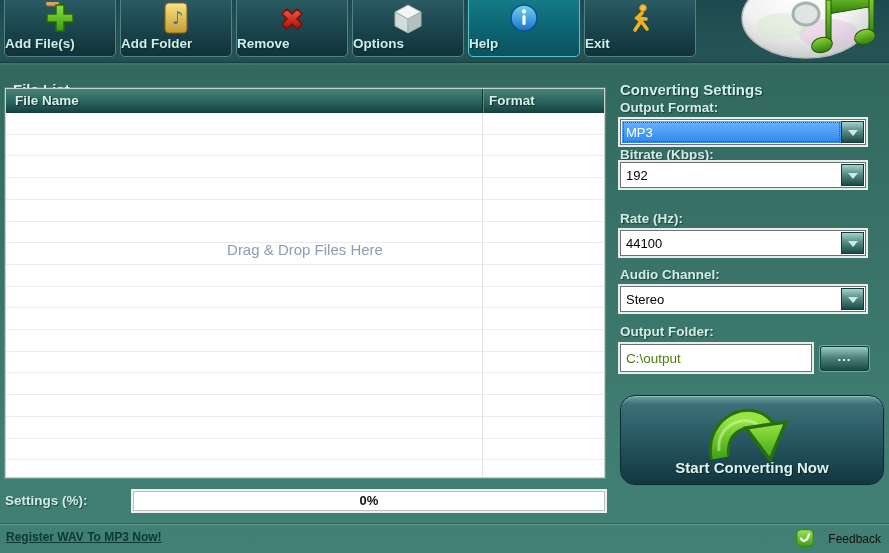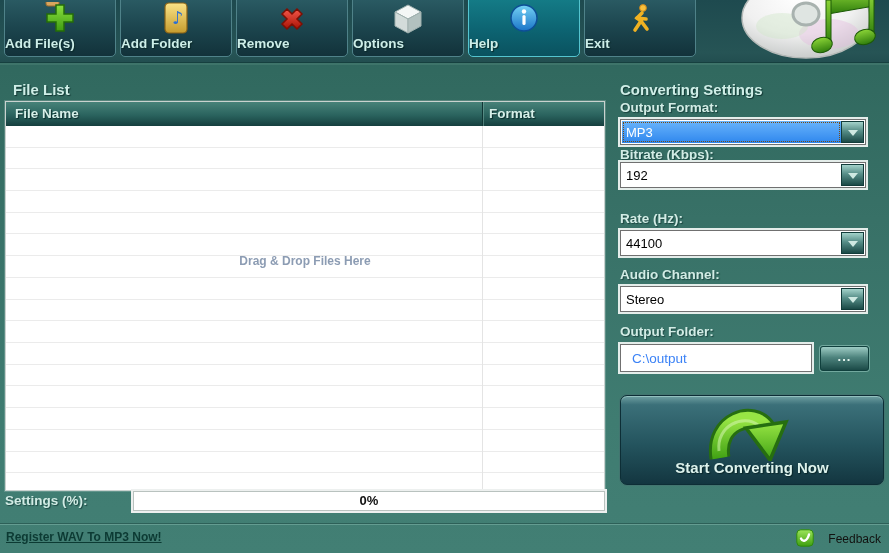--- a/index.html
+++ b/index.html
@@ -17,58 +17,58 @@
   .tb-label{position:absolute;bottom:5px;left:0;width:100%;text-align:left;
     color:#cdeee8;font-weight:bold;font-size:13.5px;text-shadow:1px 1px 1px #0a2a2a;}
   .tb-icon{position:absolute;top:15px;left:50%;transform:translateX(-50%);width:34px;height:34px;}
   .logo{position:absolute;top:-2px;right:3px;width:152px;height:64px;overflow:hidden;}
   
   .section-title{position:absolute;color:#cfeee7;font-weight:bold;font-size:15px;
     text-shadow:1px 1px 1px #123733;margin-top:14px;}
   .fieldlabel{position:absolute;left:620px;color:#d2ece5;font-weight:bold;font-size:13.5px;
     text-shadow:1px 1px 1px rgba(6,40,38,.6);}
   
-  .filelist{position:absolute;left:5px;top:101px;width:600px;height:390px;box-sizing:border-box;
+  .filelist{position:absolute;left:5px;top:88px;width:600px;height:390px;box-sizing:border-box;
     background:#fff;border:1px solid #c9d2cf;box-shadow:0 0 0 1px rgba(255,255,255,.18);}
   .fl-header{position:absolute;top:0;left:0;right:0;height:24px;
     background:linear-gradient(180deg,#478279 0%,#2a635e 55%,#153f3e 100%);
     border-bottom:1px solid #0f3534;color:#d6efe8;font-weight:bold;font-size:13.5px;
     text-shadow:1px 1px 1px #0a2b2a;}
   .fl-col-name{position:absolute;left:9px;top:4px;}
   .fl-col-format{position:absolute;left:483px;top:4px;}
   .fl-hdr-div{position:absolute;left:476px;top:0;bottom:0;width:1px;background:#0f3534;
     box-shadow:1px 0 0 rgba(120,170,160,.55);}
   .fl-body{position:absolute;top:24px;left:0;right:0;bottom:0;
     background:repeating-linear-gradient(180deg,#ffffff 0px,#ffffff 20.7px,#ebebeb 20.7px,#ebebeb 21.7px);}
   .fl-body-div{position:absolute;left:476px;top:0;bottom:0;width:1px;background:#e4e4e4;}
   .drop-hint{position:absolute;top:128px;left:0;width:100%;text-align:center;
-    color:#8c9cb3;font-weight:bold;font-size:12px;}
+    color:#8c9cb3;font-weight:normal;font-size:15px;}
   
   .combo{position:absolute;left:620px;width:246px;height:26px;box-sizing:border-box;
     background:#fff;border:1px solid #707070;box-shadow:0 0 0 2px #e4edea;cursor:pointer;padding-left:10px;}
   .combo-value{position:absolute;left:1px;top:1px;right:24px;bottom:1px;
     font-size:13px;color:#000;padding:4px 0 0 4px;}
   .combo-value.selected{background:linear-gradient(180deg,#69b4fb,#2f87ee);color:#fff;
     outline:1px dotted #7a4a10;outline-offset:-2px;}
   .combo-arrow{position:absolute;top:1px;right:1px;bottom:1px;width:23px;box-sizing:border-box;
     background:linear-gradient(180deg,#a3d2ca 0%,#568d87 45%,#1b4a47 100%);
     border:1px solid #123c3a;cursor:pointer;}
   .combo-arrow::after{content:"";position:absolute;left:50%;top:8px;transform:translateX(-50%);
     border:5px solid transparent;border-top:6px solid #cfe9e2;}
   .folder-field{position:absolute;left:620px;top:344px;width:192px;height:28px;box-sizing:border-box;
     background:#fff;border:1px solid #707070;box-shadow:0 0 0 2px #e4edea;
-    font-family:"Liberation Sans",sans-serif;font-size:13.5px;color:#3b82f6;padding:0 0 0 11px;}
+    font-family:"Liberation Sans",sans-serif;font-size:13.5px;color:#4d7c0f;padding:0 0 0 5px;}
   .browse-btn{position:absolute;left:820px;top:346px;width:49px;height:25px;box-sizing:border-box;
     background:linear-gradient(180deg,#9eccc4 0%,#4e847e 45%,#1b4a47 100%);
     border:1px solid #10403d;border-radius:3px;box-shadow:0 0 0 1px rgba(150,200,190,.6);
     color:#e8f7f1;font-weight:bold;text-align:center;line-height:19px;letter-spacing:1px;
     font-size:13px;cursor:pointer;}
   
   .start-btn{position:absolute;left:620px;top:395px;width:264px;height:90px;box-sizing:border-box;
-    border-radius:7px;border:1px solid #0d2e36;cursor:pointer;
+    border-radius:15px;border:1px solid #0d2e36;cursor:pointer;
     background:linear-gradient(180deg,#6fa0a2 0%,#3b7079 10%,#24545e 55%,#133640 100%);
     box-shadow:inset 0 1px 0 rgba(180,220,215,.55),0 0 0 1px rgba(70,110,110,.5);}
   .start-icon{position:absolute;top:5px;left:50%;transform:translateX(-50%);width:100px;height:60px;}
   .start-label{position:absolute;bottom:8px;left:0;width:100%;text-align:center;
     color:#ddf2ec;font-weight:bold;font-size:15px;text-shadow:1px 1px 1px #0a272b;}
   
   .progress-label{position:absolute;left:5px;top:493px;color:#d2ece5;font-weight:bold;
     font-size:13.5px;text-shadow:1px 1px 1px rgba(6,40,38,.6);}
   .progress-bar{position:absolute;left:133px;top:491px;width:472px;height:20px;box-sizing:border-box;
     background:#fff;border:1px solid #b9c2bf;box-shadow:0 0 0 2px #edf0ef;}

